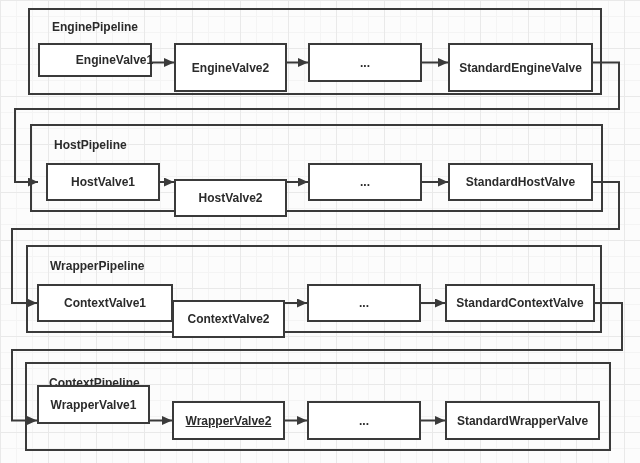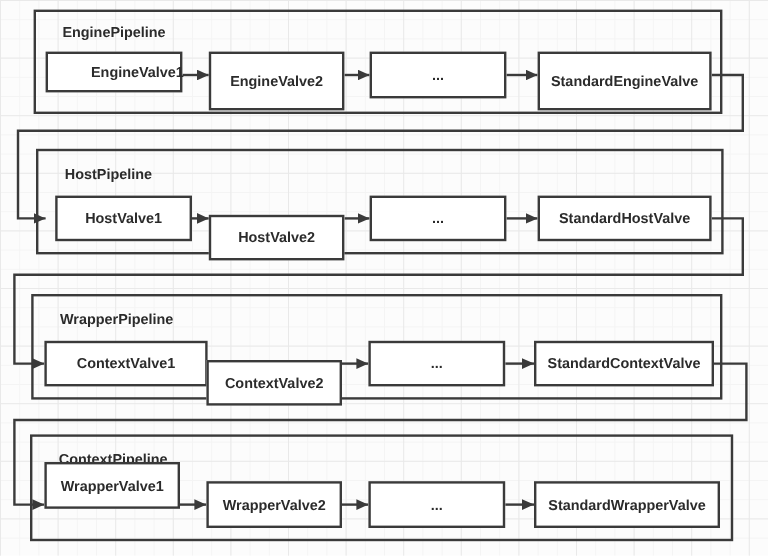--- a/index.html
+++ b/index.html
@@ -114,17 +114,17 @@
   </div>
   <div class="valve" style="left:37px;top:284px;width:136px;height:38px;">ContextValve1</div>
   <div class="valve" style="left:172px;top:284px;width:113px;height:38px;margin-top:16px;">ContextValve2</div>
   <div class="valve" style="left:307px;top:284px;width:114px;height:38px;">...</div>
   <div class="valve" style="left:445px;top:284px;width:150px;height:38px;">StandardContextValve</div>
 
   <div class="pipeline p4" style="left:25px;top:362px;width:586px;height:89px;">
     <span class="pipeline-title">ContextPipeline</span>
   </div>
   <div class="valve" style="left:37px;top:385px;width:113px;height:39px;">WrapperValve1</div>
-  <div class="valve" style="left:172px;top:401px;width:113px;height:39px;">WrapperValve2</div>
+  <div class="valve" style="left:172px;top:401px;width:113px;height:39px;text-decoration:underline;">WrapperValve2</div>
   <div class="valve" style="left:307px;top:401px;width:114px;height:39px;">...</div>
   <div class="valve" style="left:445px;top:401px;width:155px;height:39px;">StandardWrapperValve</div>
 
 </div>
 
 </body></html>

